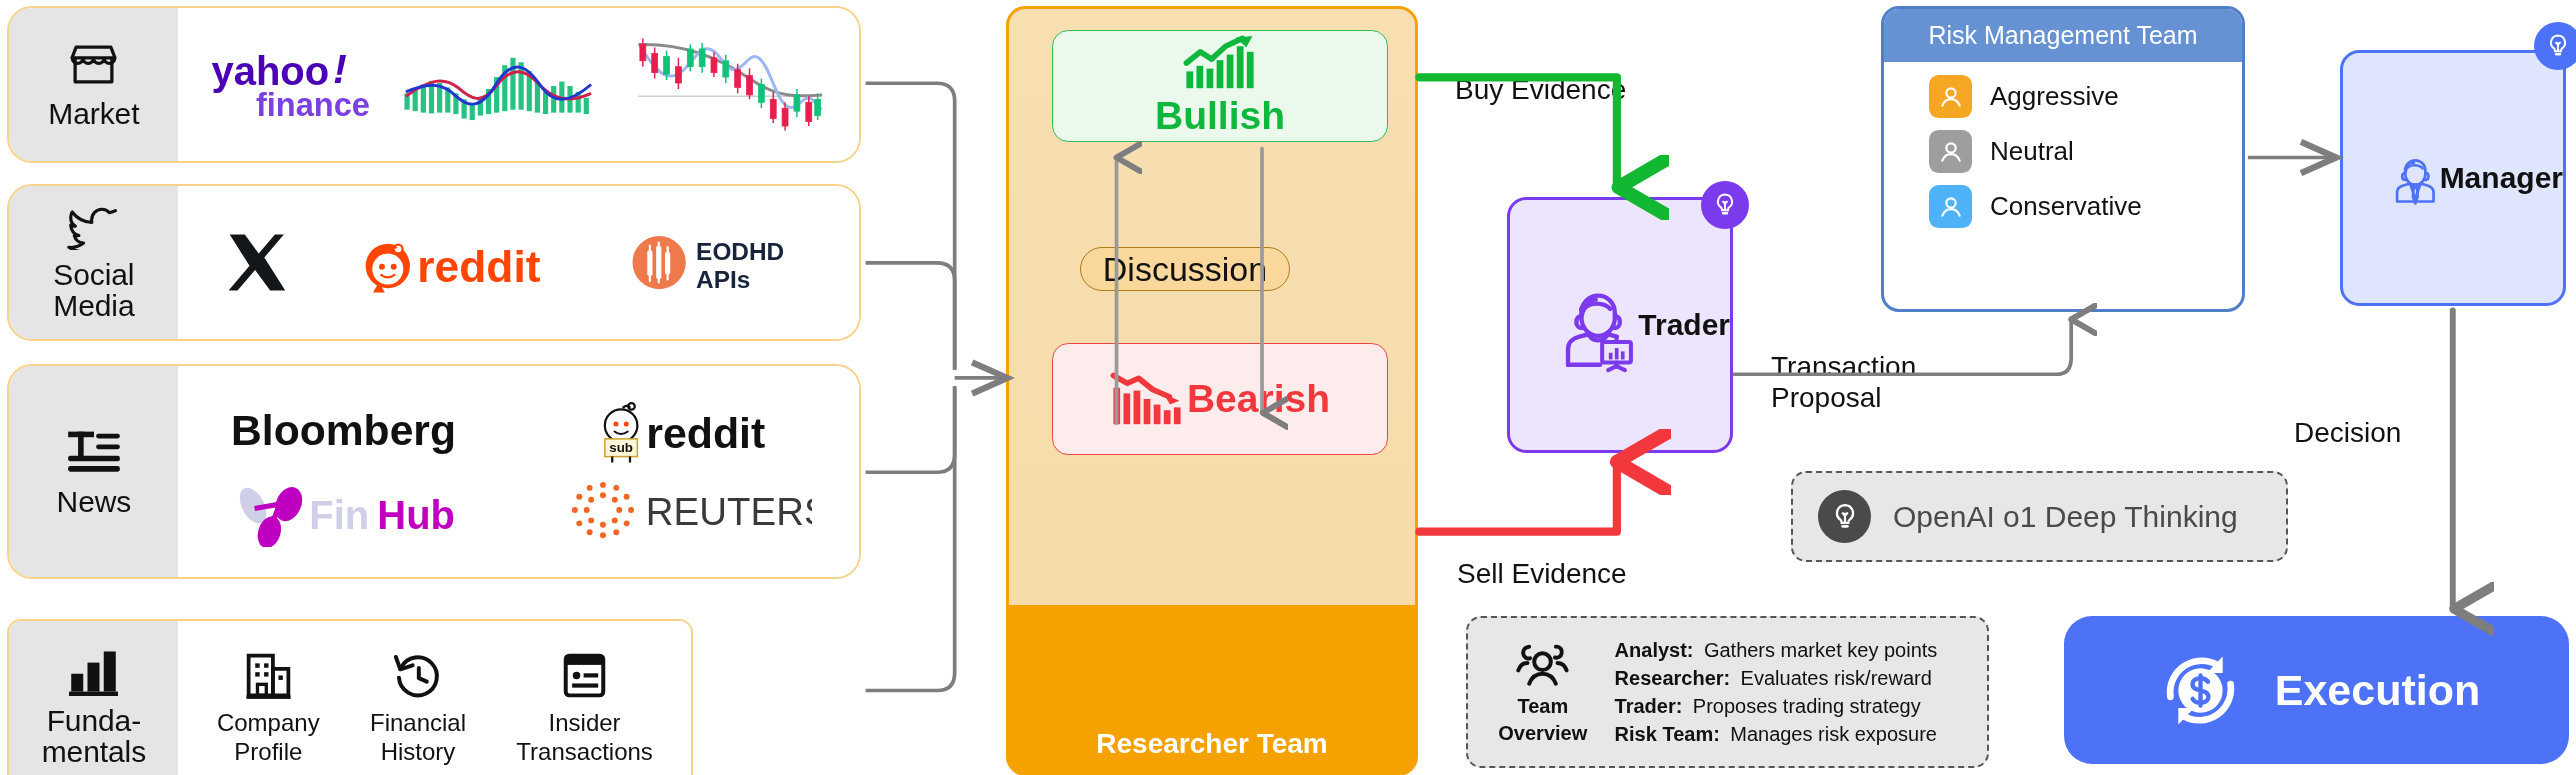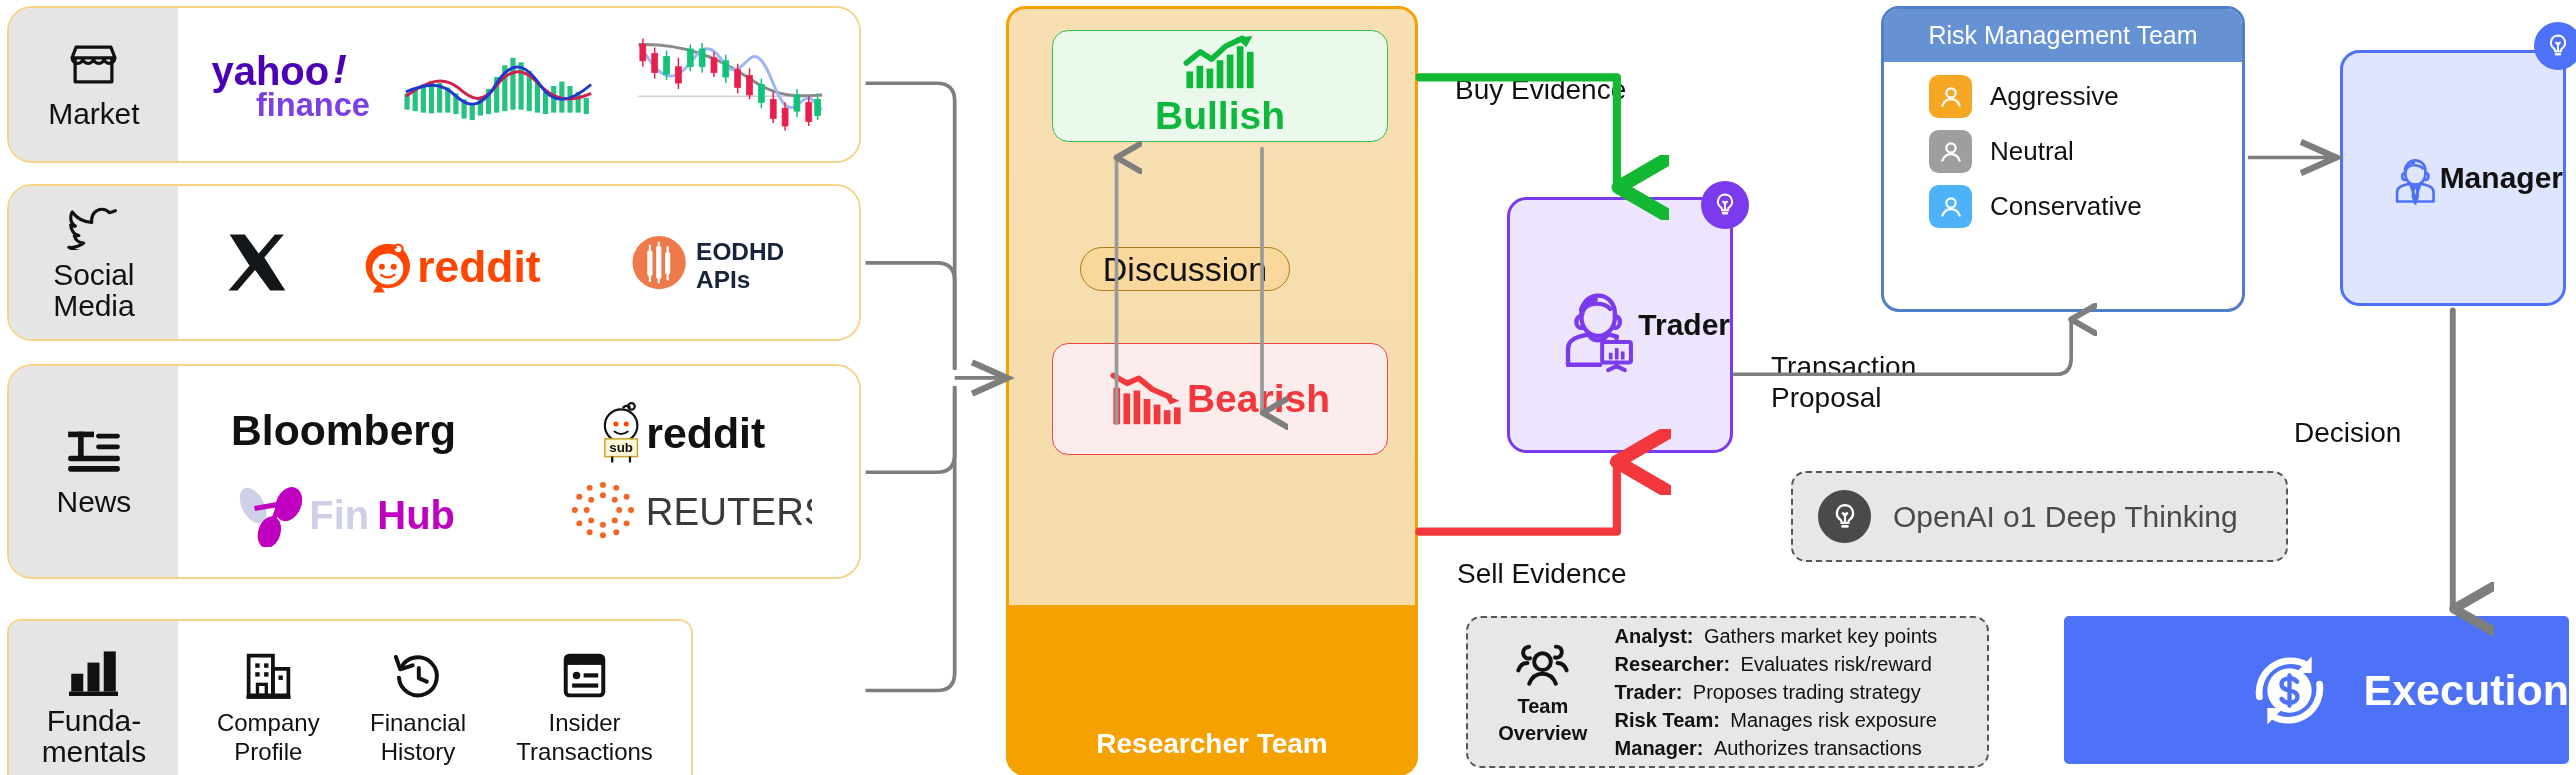--- a/index.html
+++ b/index.html
@@ -39,22 +39,22 @@
   #riskteam{position:absolute;border:3px solid #4E7FC8;border-radius:18px;background:#fff;
      box-sizing:border-box;overflow:hidden;}
   .rk-head{height:53px;background:#6691D3;color:#fff;display:flex;align-items:center;
      justify-content:center;font-size:25px;}
   .rk-list{padding:13.4px 0 7.4px 45px;display:flex;flex-direction:column;gap:12px;}
   .rk-item{display:flex;align-items:center;gap:18px;}
   .rk-ico{width:43px;height:43px;border-radius:9.7px;display:flex;align-items:center;justify-content:center;}
   .rk-name{font-size:26px;color:#111;}
 
   
-  #execution{position:absolute;background:#4D72F7;border-radius:5px;display:flex;
-     align-items:center;justify-content:flex-end;gap:27px;}
+  #execution{position:absolute;background:#4D72F7;border-radius:28px;display:flex;
+     align-items:center;justify-content:center;gap:27px;}
   .exec-label{color:#fff;font-size:43px;font-weight:bold;}
 
   
   .dashbox{position:absolute;background:#E7E7E7;border:2.2px dashed #555;border-radius:15px;box-sizing:border-box;}
   #openai-badge{display:flex;align-items:center;gap:22px;padding-left:25px;}
   .openai-text{font-size:30px;color:#4A4A4A;}
   #team-overview{display:flex;align-items:center;padding:9px 15px 9px 19.3px;gap:16.3px;}
   .to-left{width:111px;display:flex;flex-direction:column;align-items:center;justify-content:center;gap:4.5px;}
   .to-left-l{font-size:20px;font-weight:bold;color:#111;line-height:1.12;text-align:center;}
   .to-rows{display:flex;flex-direction:column;gap:2.2px;}
@@ -541,24 +541,20 @@
       <span class="to-desc">Evaluates risk/reward</span>
     </div>
     <div class="to-row">
       <span class="to-role">Trader:</span>
       <span class="to-desc">Proposes trading strategy</span>
     </div>
     <div class="to-row">
       <span class="to-role">Risk Team:</span>
       <span class="to-desc">Manages risk exposure</span>
     </div>
-    <div class="to-row">
-      <span class="to-role">Manager:</span>
-      <span class="to-desc">Authorizes transactions</span>
-    </div>
   </div>
 </div>
 
 <div class="edge-label" style="left:1455px;top:74px;">Buy Evidence</div>
 <div class="edge-label" style="left:1457px;top:558px;">Sell Evidence</div>
 <div class="edge-label" style="left:1771px;top:351px;white-space:pre-line;">Transaction
 Proposal</div>
 <div class="edge-label" style="left:2294px;top:417px;">Decision</div>
 
 <svg class="overlay" viewBox="0 0 3470 1045" width="2576" height="776">

